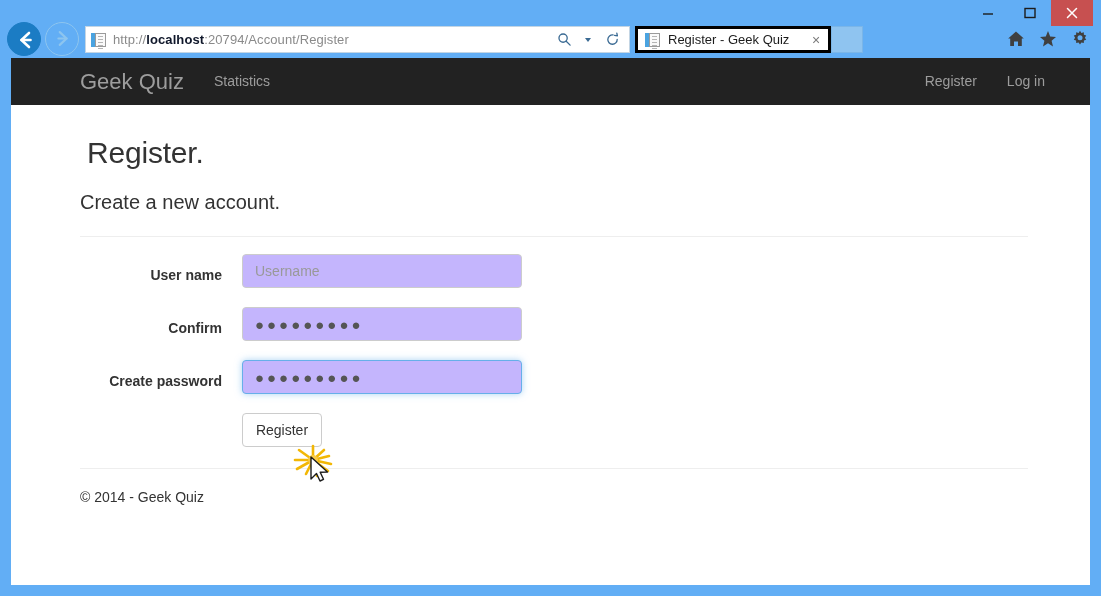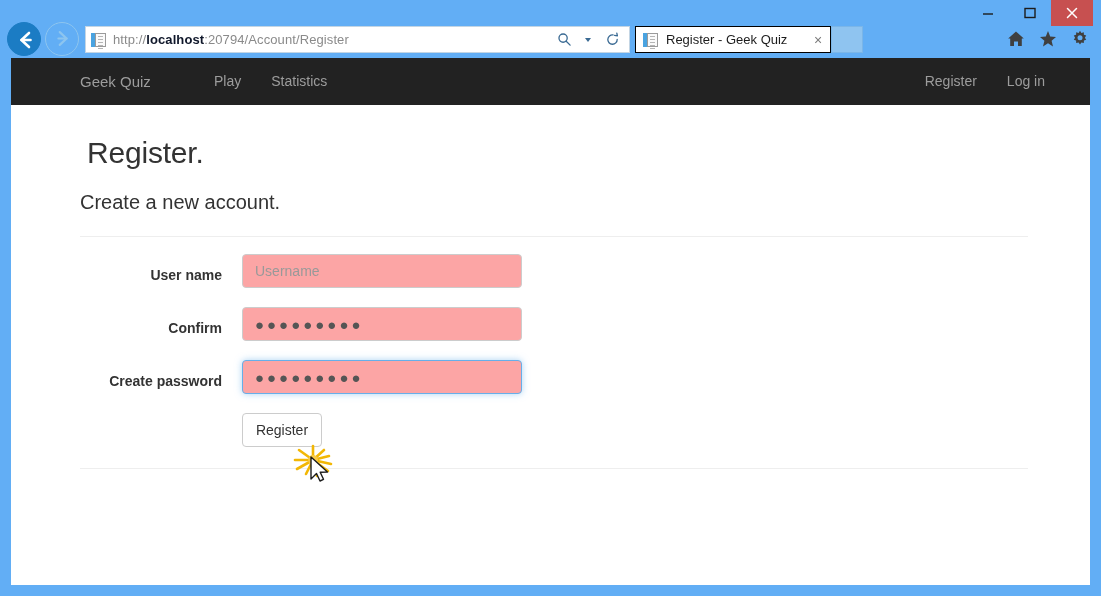--- a/index.html
+++ b/index.html
@@ -88,21 +88,21 @@
     border-right: 3.5px solid transparent;
     border-top: 4px solid #3a6a93;
   }
 
   
   #tab {
     position: absolute;
     left: 635px; top: 26px;
     width: 196px; height: 27px;
     background: #ffffff;
-    border: 1px solid #000000;
+    border: 3px solid #000000;
     display: flex;
     align-items: center;
   }
   #tab-favicon {
     width: 16px; height: 16px;
     margin-left: 7px; margin-right: 7px;
     flex: 0 0 auto;
     position: relative;
   }
   #tab-title {
@@ -190,21 +190,21 @@
   #navbar {
     height: 47px;
     background: #222222;
     position: relative;
   }
   #brand {
     position: absolute;
     left: 69px; top: 0;
     height: 47px;
     line-height: 47px;
-    font-size: 15px;
+    font-size: 22px;
     color: #9d9d9d;
     white-space: nowrap;
   }
   #nav-left {
     position: absolute;
     left: 188px; top: 0;
     height: 47px;
     display: flex;
   }
   #nav-right {
@@ -269,21 +269,21 @@
     font-size: 14px;
     font-weight: bold;
     color: #333333;
     white-space: nowrap;
   }
   .form-input {
     width: 280px;
     height: 34px;
     border: 1px solid #cccccc;
     border-radius: 4px;
-    background: #fca5a5;
+    background: #c4b5fd;
     font-size: 14px;
     color: #555555;
     padding: 6px 12px;
     font-family: "Liberation Sans", sans-serif;
     outline: none;
   }
   .form-input::placeholder { color: #999999; opacity: 1; }
   .form-input.focused {
     border-color: #66afe9;
     box-shadow: 0 0 7px rgba(102,175,233,.55);
@@ -438,21 +438,20 @@
         </svg>
       </div>
     </div>
   </div>
 
   <div id="viewport">
 
     <div id="navbar">
       <div id="brand">Geek Quiz</div>
       <div id="nav-left">
-        <div class="navlink">Play</div>
         <div class="navlink">Statistics</div>
       </div>
       <div id="nav-right">
         <div class="navlink">Register</div>
         <div class="navlink">Log in</div>
       </div>
     </div>
 
     <div id="content">
 
@@ -480,20 +479,21 @@
 
         <div id="submit-row">
           <div id="submit-spacer"></div>
           <button id="register-btn">Register</button>
         </div>
 
       </div>
 
       <hr class="rule" id="rule-bottom">
 
+      <div id="footer">© 2014 - Geek Quiz</div>
 
     </div>
 
     <div id="click-fx">
       <svg width="60" height="48" viewBox="0 0 60 48">
         <g stroke="#f2b705" stroke-width="2.6" stroke-linecap="round" fill="none">
           <path d="M27 22 L27 8"></path>
           <path d="M27 22 L38 12"></path>
           <path d="M27 22 L43 18"></path>
           <path d="M27 22 L45 26"></path>

